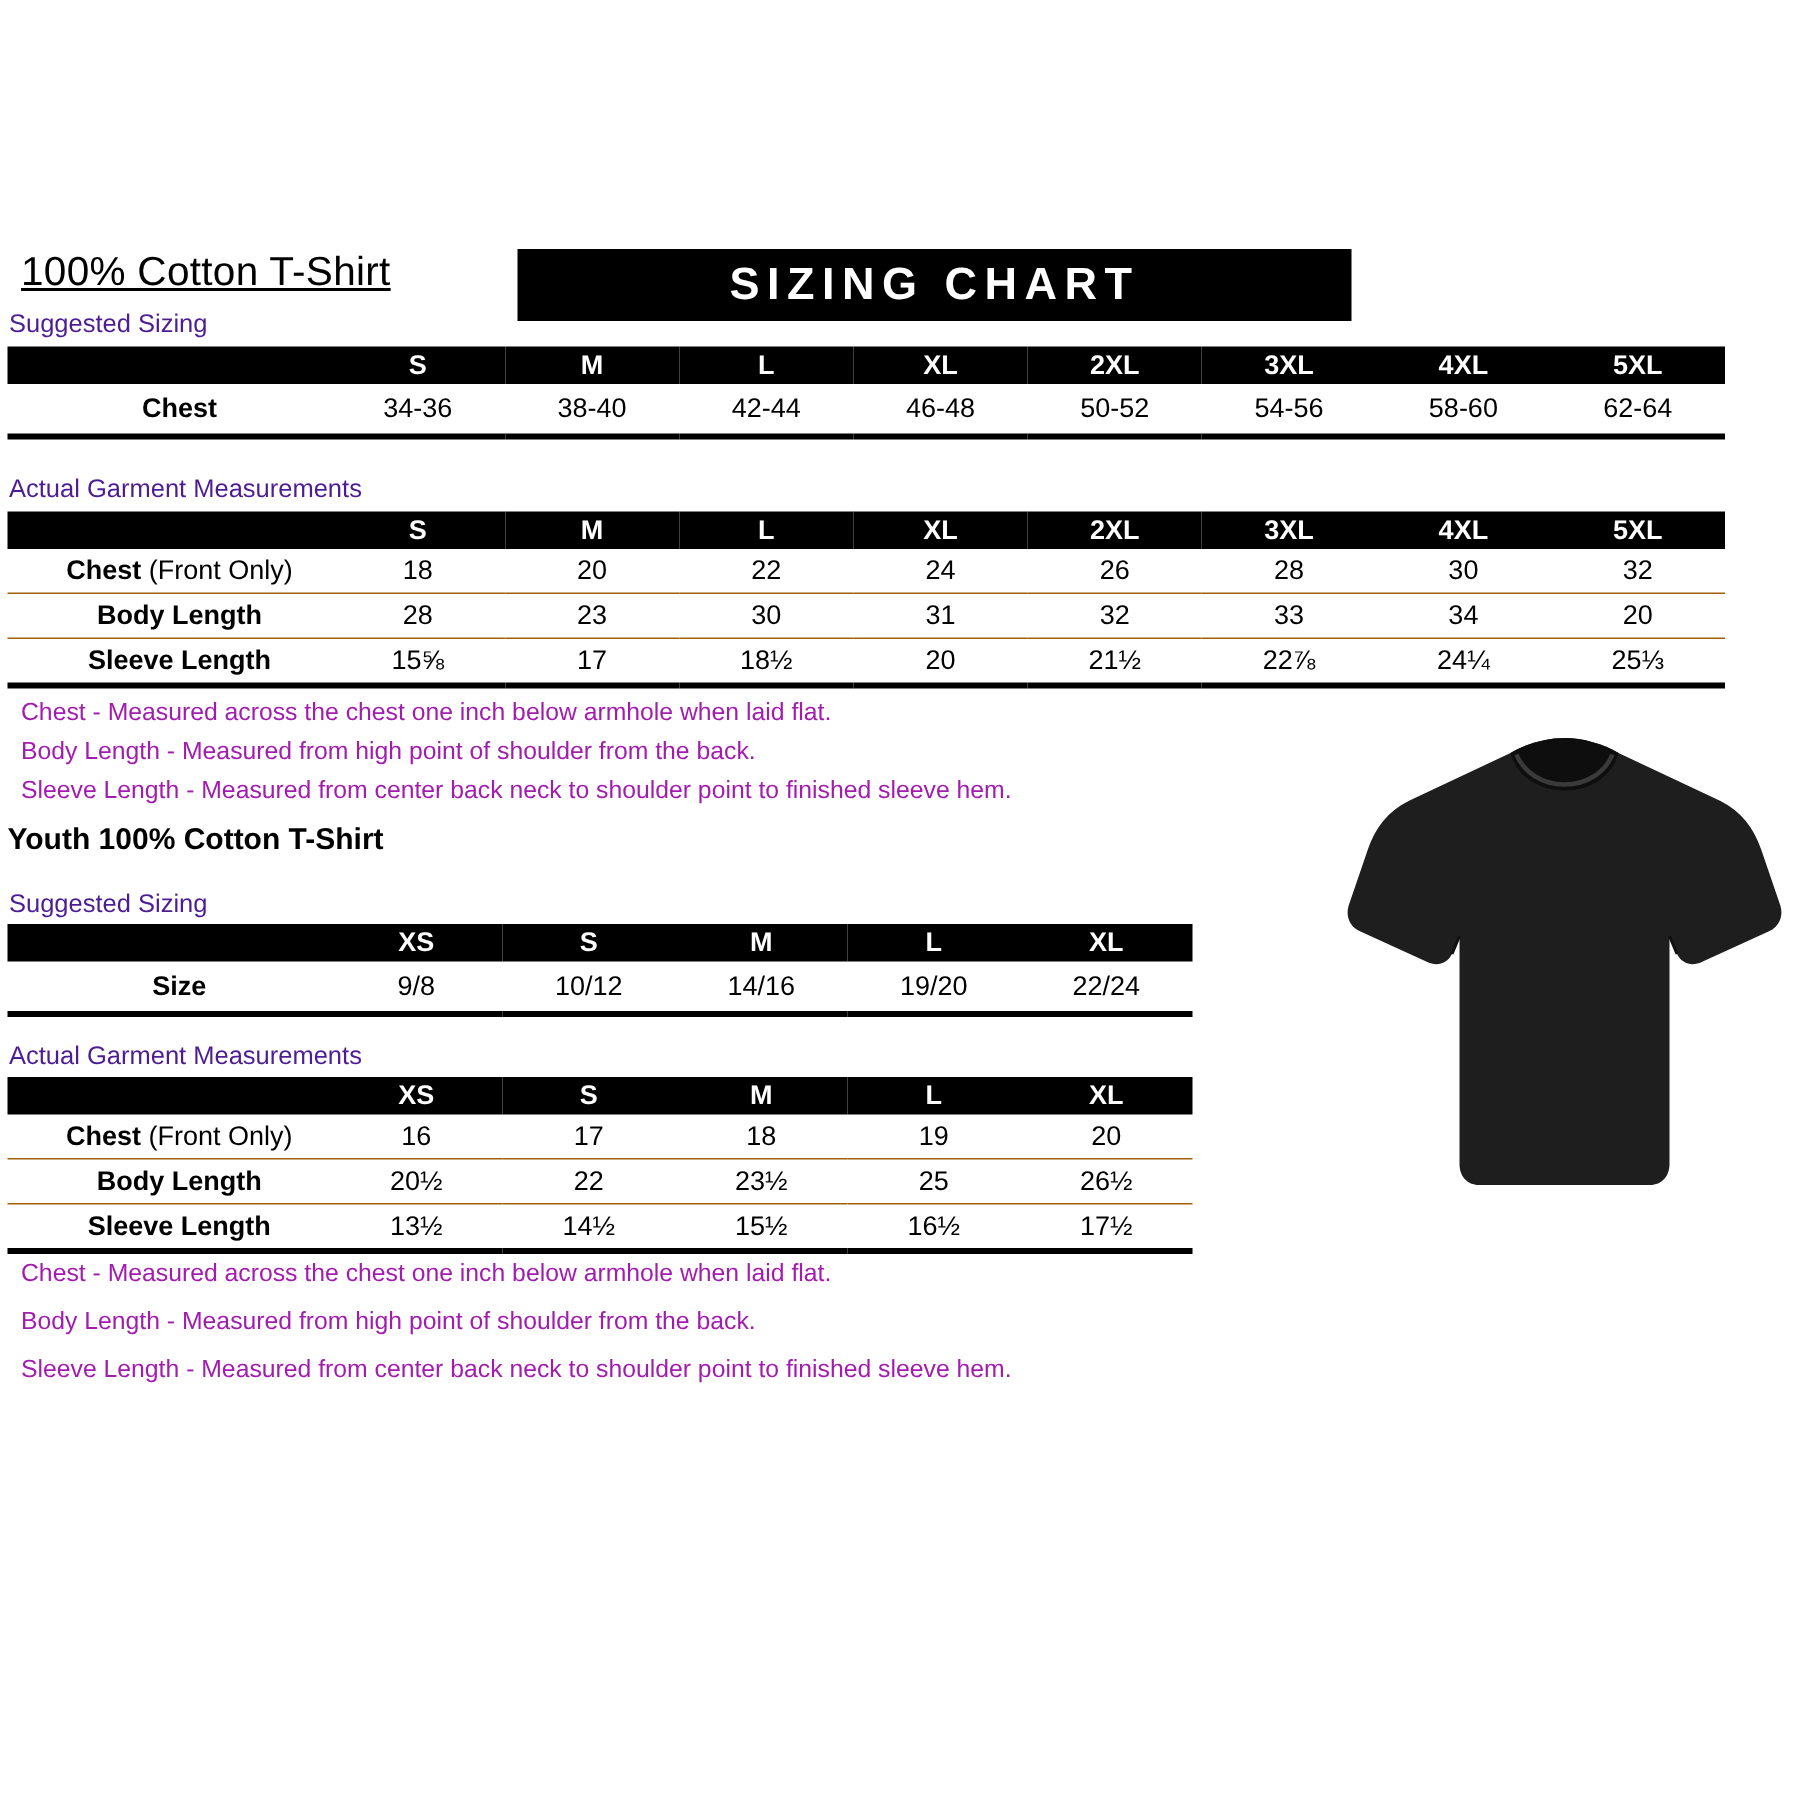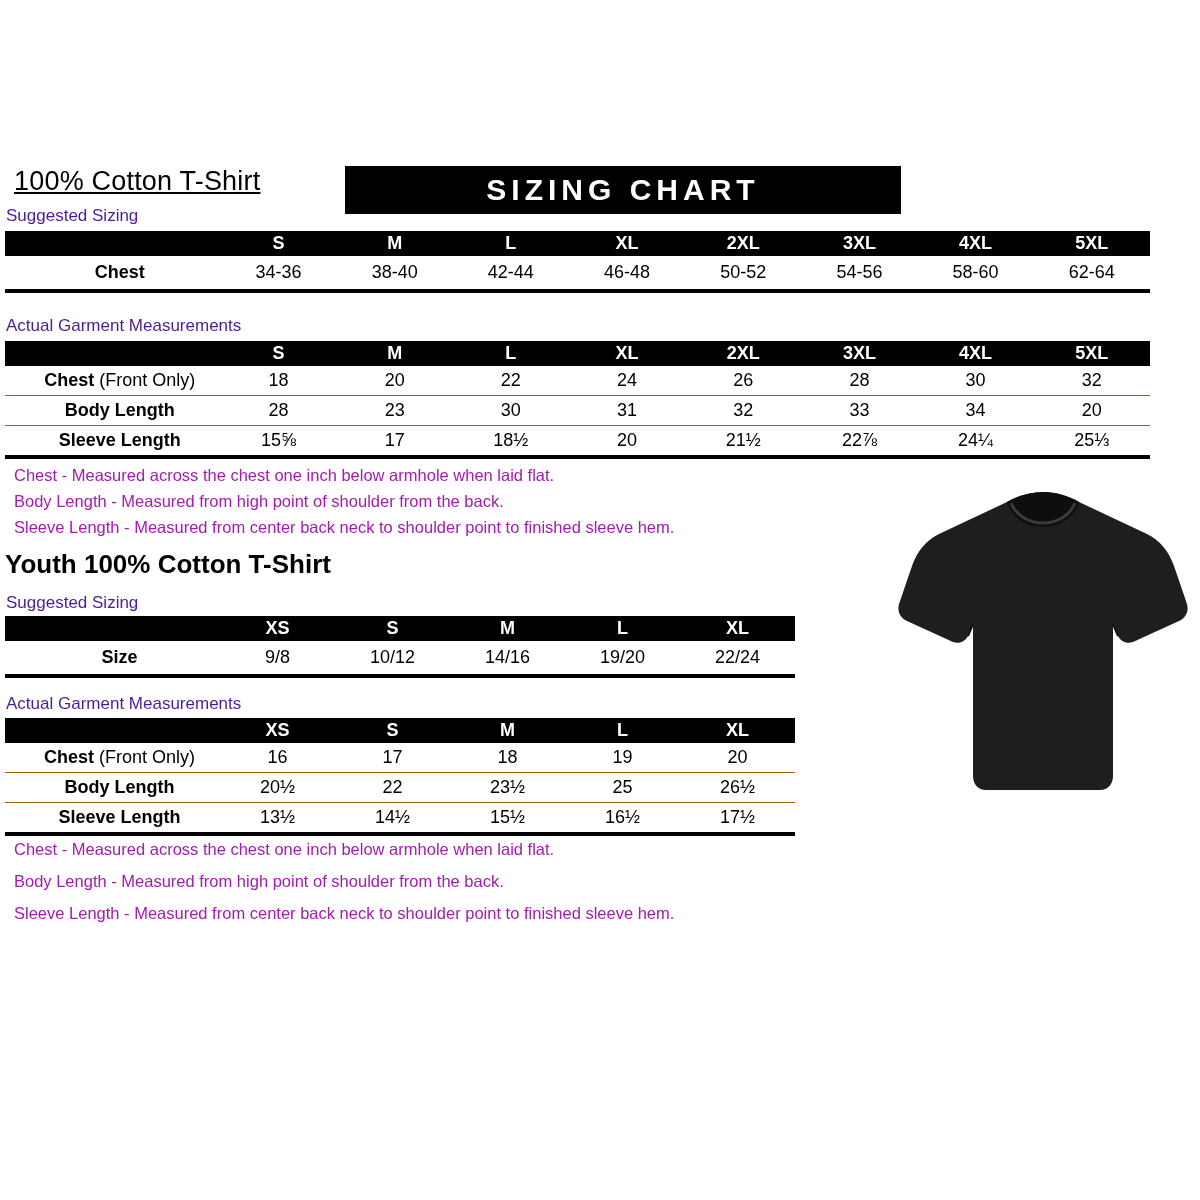--- a/index.html
+++ b/index.html
@@ -12,21 +12,21 @@
 
   .adult-title{left:14px;top:166px;font-size:27px;font-weight:400;letter-spacing:0.2px;text-decoration:underline;}
   .banner{
     left:345px;top:166px;width:556px;height:48px;background:#000;color:#fff;
     display:flex;align-items:center;justify-content:center;
     font-size:30px;font-weight:700;letter-spacing:5px;
   }
   .section-label{font-size:17px;color:#4c1d95;}
   .adult-suggested-label{left:6px;top:206px;}
   .adult-actual-label{left:6px;top:316px;}
-  .youth-title{left:5px;top:549px;font-size:26px;font-weight:700;}
+  .youth-title{left:5px;top:549px;font-size:20px;font-weight:700;}
   .youth-suggested-label{left:6px;top:593px;}
   .youth-actual-label{left:6px;top:694px;}
 
   table.size-table{border-collapse:collapse;table-layout:fixed;border-bottom:4px solid #000;}
   table.adult-w{width:1145px;}
   table.youth-w{width:790px;}
   .size-table th{
     background:#000;color:#fff;font-weight:700;font-size:18px;
     padding:2px 0;text-align:center;
   }

